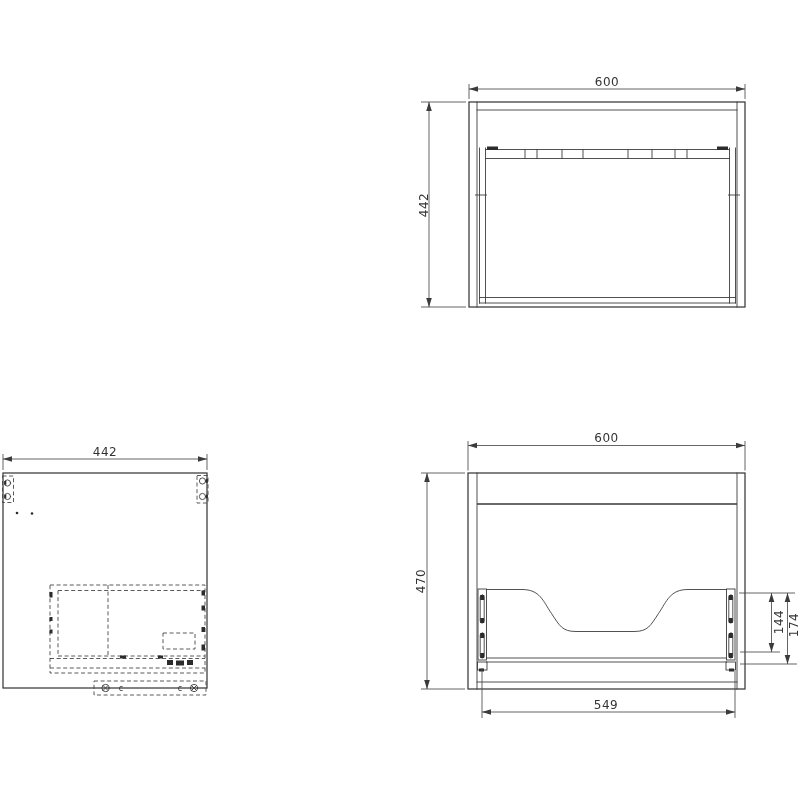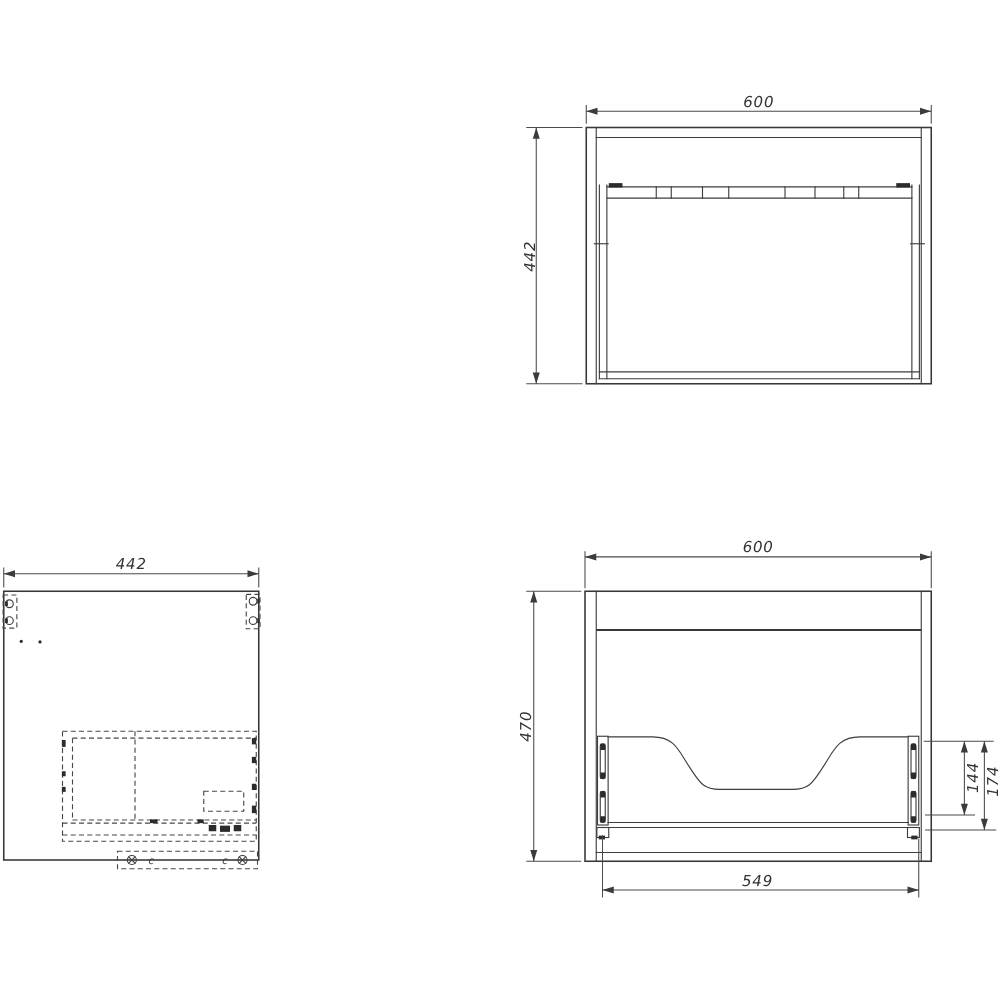--- a/index.html
+++ b/index.html
@@ -1,16 +1,16 @@
 <!DOCTYPE html>
 <html><head>
 <meta charset="utf-8">
 <style>
   html,body{margin:0;padding:0;background:#ffffff;}
-  .canvas{width:800px;height:800px;background:#ffffff;position:relative;overflow:hidden;font-style:italic;}
+  .canvas{width:800px;height:800px;background:#ffffff;position:relative;overflow:hidden;}
   svg{display:block;}
   svg text{font-family:"DejaVu Sans","Liberation Sans",sans-serif;font-size:12px;fill:#333333;letter-spacing:0.6px;}
   svg text.small{font-size:8px;letter-spacing:0;}
   .obj{stroke:#383838;stroke-width:1.25;fill:none;stroke-linecap:square;}
   .obj2{stroke:#3d3d3d;stroke-width:0.9;fill:none;stroke-linecap:square;}
   .thick{stroke:#383838;stroke-width:1.7;fill:none;}
   .dim{stroke:#4a4a4a;stroke-width:0.85;fill:none;}
   .dash{stroke:#474747;stroke-width:0.9;fill:none;stroke-dasharray:4 2.6;}
   .arrow{fill:#3b3b3b;stroke:none;}
   .fillmark{fill:#2c2c2c;stroke:none;}

